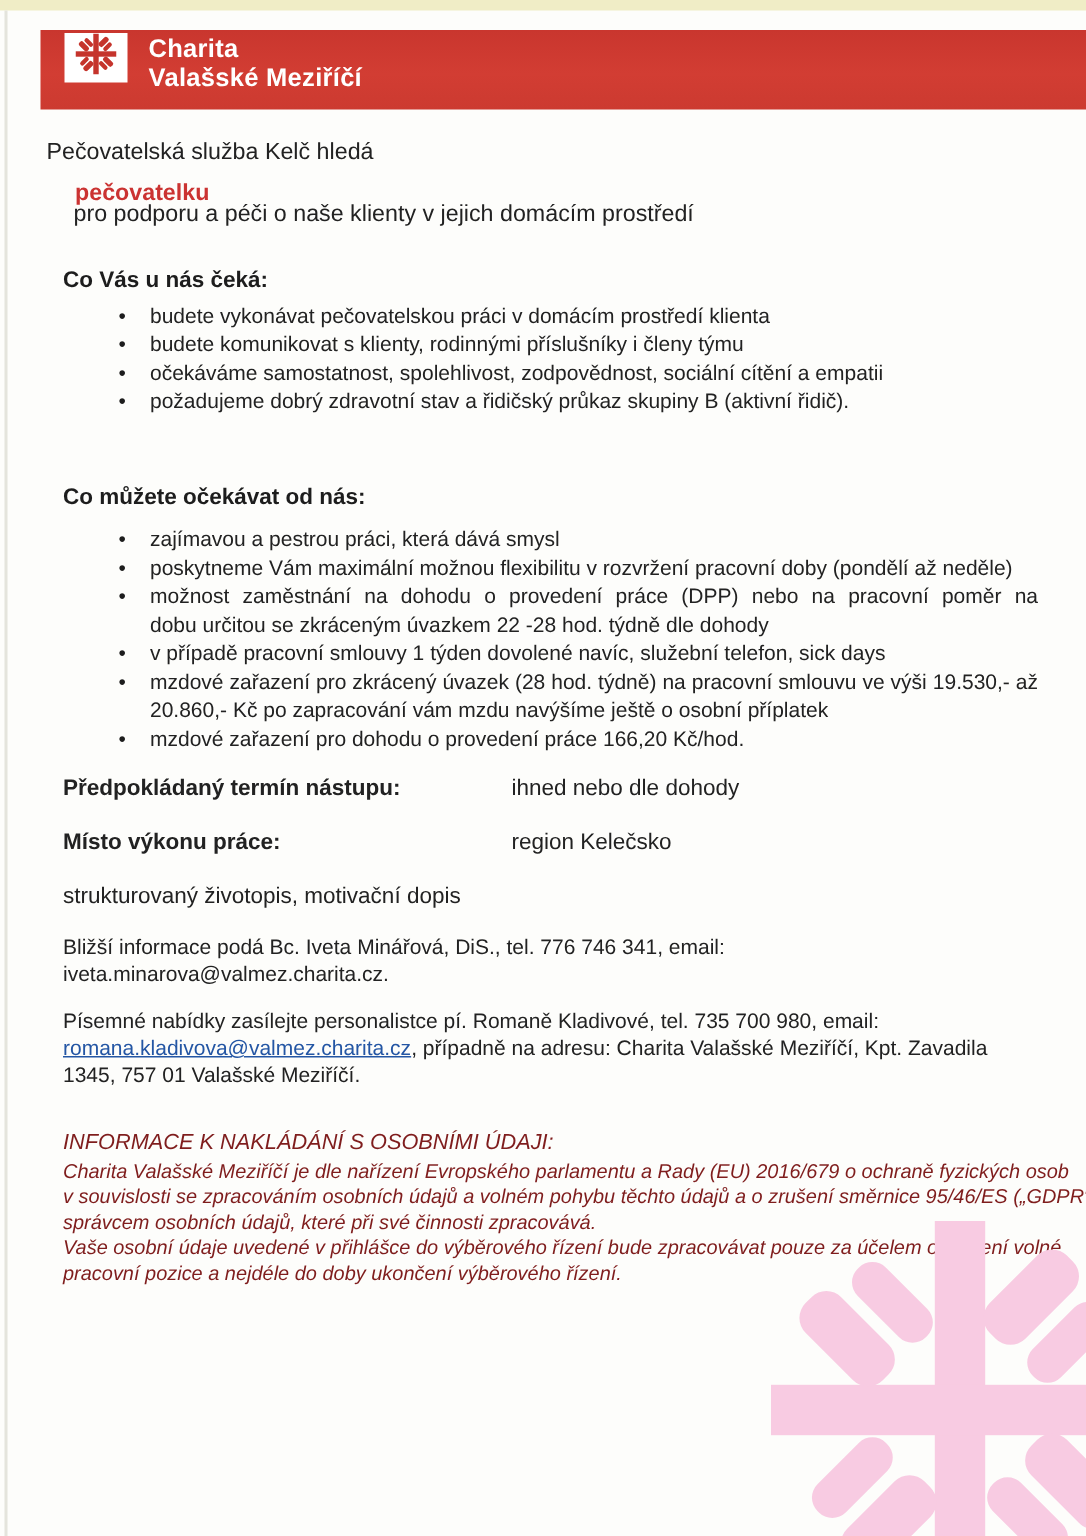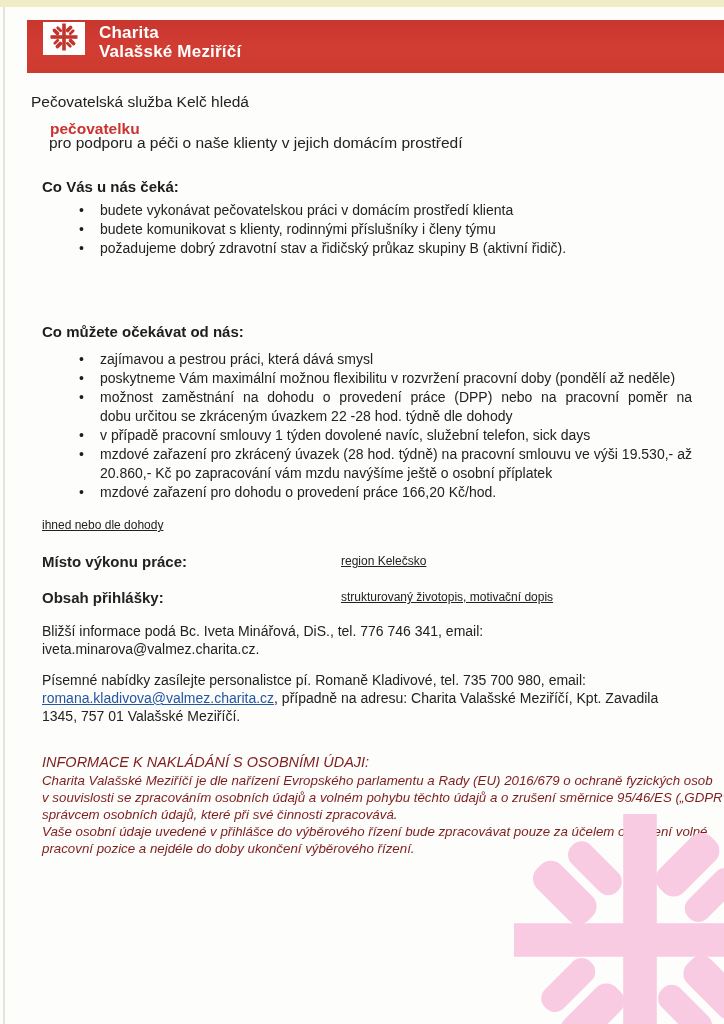--- a/index.html
+++ b/index.html
@@ -37,21 +37,21 @@
   .list2{top:350px;}
   ul.blist li{position:relative;padding-left:58px;margin:0;}
   ul.blist li::before{content:"•";position:absolute;left:37px;top:0;font-size:14px;color:#1d1d1d;}
   .ln{display:block;white-space:nowrap;}
   .ln.stretch{white-space:normal;text-align:justify;text-align-last:justify;}
 
   
   .fields{left:42px;top:516px;width:650px;font-size:14.5px;line-height:19px;}
   .frow{margin-bottom:17px;display:flex;}
   .flabel{font-weight:bold;font-size:15px;width:299px;flex:0 0 299px;}
-  .fvalue{font-size:12px;text-decoration:underline;}
+  .fvalue{font-size:15px;}
 
   .para{left:42px;width:660px;font-size:14px;line-height:18px;}
   .contact1{top:622px;}
   .contact2{top:671px;}
   .link{color:#2456a4;text-decoration:underline;cursor:pointer;}
 
   .gdpr{left:42px;width:676px;font-style:italic;color:#7f1d1d;}
   .gdpr-head{top:753px;font-size:14.5px;line-height:18px;}
   .gdpr-body{top:772px;font-size:13.3px;line-height:17px;}
 
@@ -103,20 +103,23 @@
 
 <div class="abs sec-head sec1-head">Co Vás u nás čeká:</div>
 <ul class="abs blist list1">
   <li>
       <span class="ln">budete vykonávat pečovatelskou práci v domácím prostředí klienta</span>
     </li>
   <li>
       <span class="ln">budete komunikovat s klienty, rodinnými příslušníky i členy týmu</span>
     </li>
   <li>
+      <span class="ln">očekáváme samostatnost, spolehlivost, zodpovědnost, sociální cítění a empatii</span>
+    </li>
+  <li>
       <span class="ln">požadujeme dobrý zdravotní stav a řidičský průkaz skupiny B (aktivní řidič).</span>
     </li>
 </ul>
 
 <div class="abs sec-head sec2-head">Co můžete očekávat od nás:</div>
 <ul class="abs blist list2">
   <li>
       <span class="ln">zajímavou a pestrou práci, která dává smysl</span>
     </li>
   <li>
@@ -133,28 +136,28 @@
     <span class="ln stretch">mzdové zařazení pro zkrácený úvazek (28 hod. týdně) na pracovní smlouvu ve výši 19.530,- až</span>
     <span class="ln">20.860,- Kč po zapracování vám mzdu navýšíme ještě o osobní příplatek</span>
   </li>
   <li>
       <span class="ln">mzdové zařazení pro dohodu o provedení práce 166,20 Kč/hod.</span>
     </li>
 </ul>
 
 <div class="abs fields">
   <div class="frow">
+    <span class="flabel">Předpokládaný termín nástupu:</span>
     <span class="fvalue">ihned nebo dle dohody</span>
   </div>
   <div class="frow">
     <span class="flabel">Místo výkonu práce:</span>
     <span class="fvalue">region Kelečsko</span>
   </div>
   <div class="frow">
-    <span class="flabel">Obsah přihlášky:</span>
     <span class="fvalue">strukturovaný životopis, motivační dopis</span>
   </div>
 </div>
 
 <div class="abs para contact1">
   <span class="ln">Bližší informace podá Bc. Iveta Minářová, DiS.,  tel. 776 746 341, email:</span>
   <span class="ln">iveta.minarova@valmez.charita.cz.</span>
 </div>
 
 <div class="abs para contact2">

